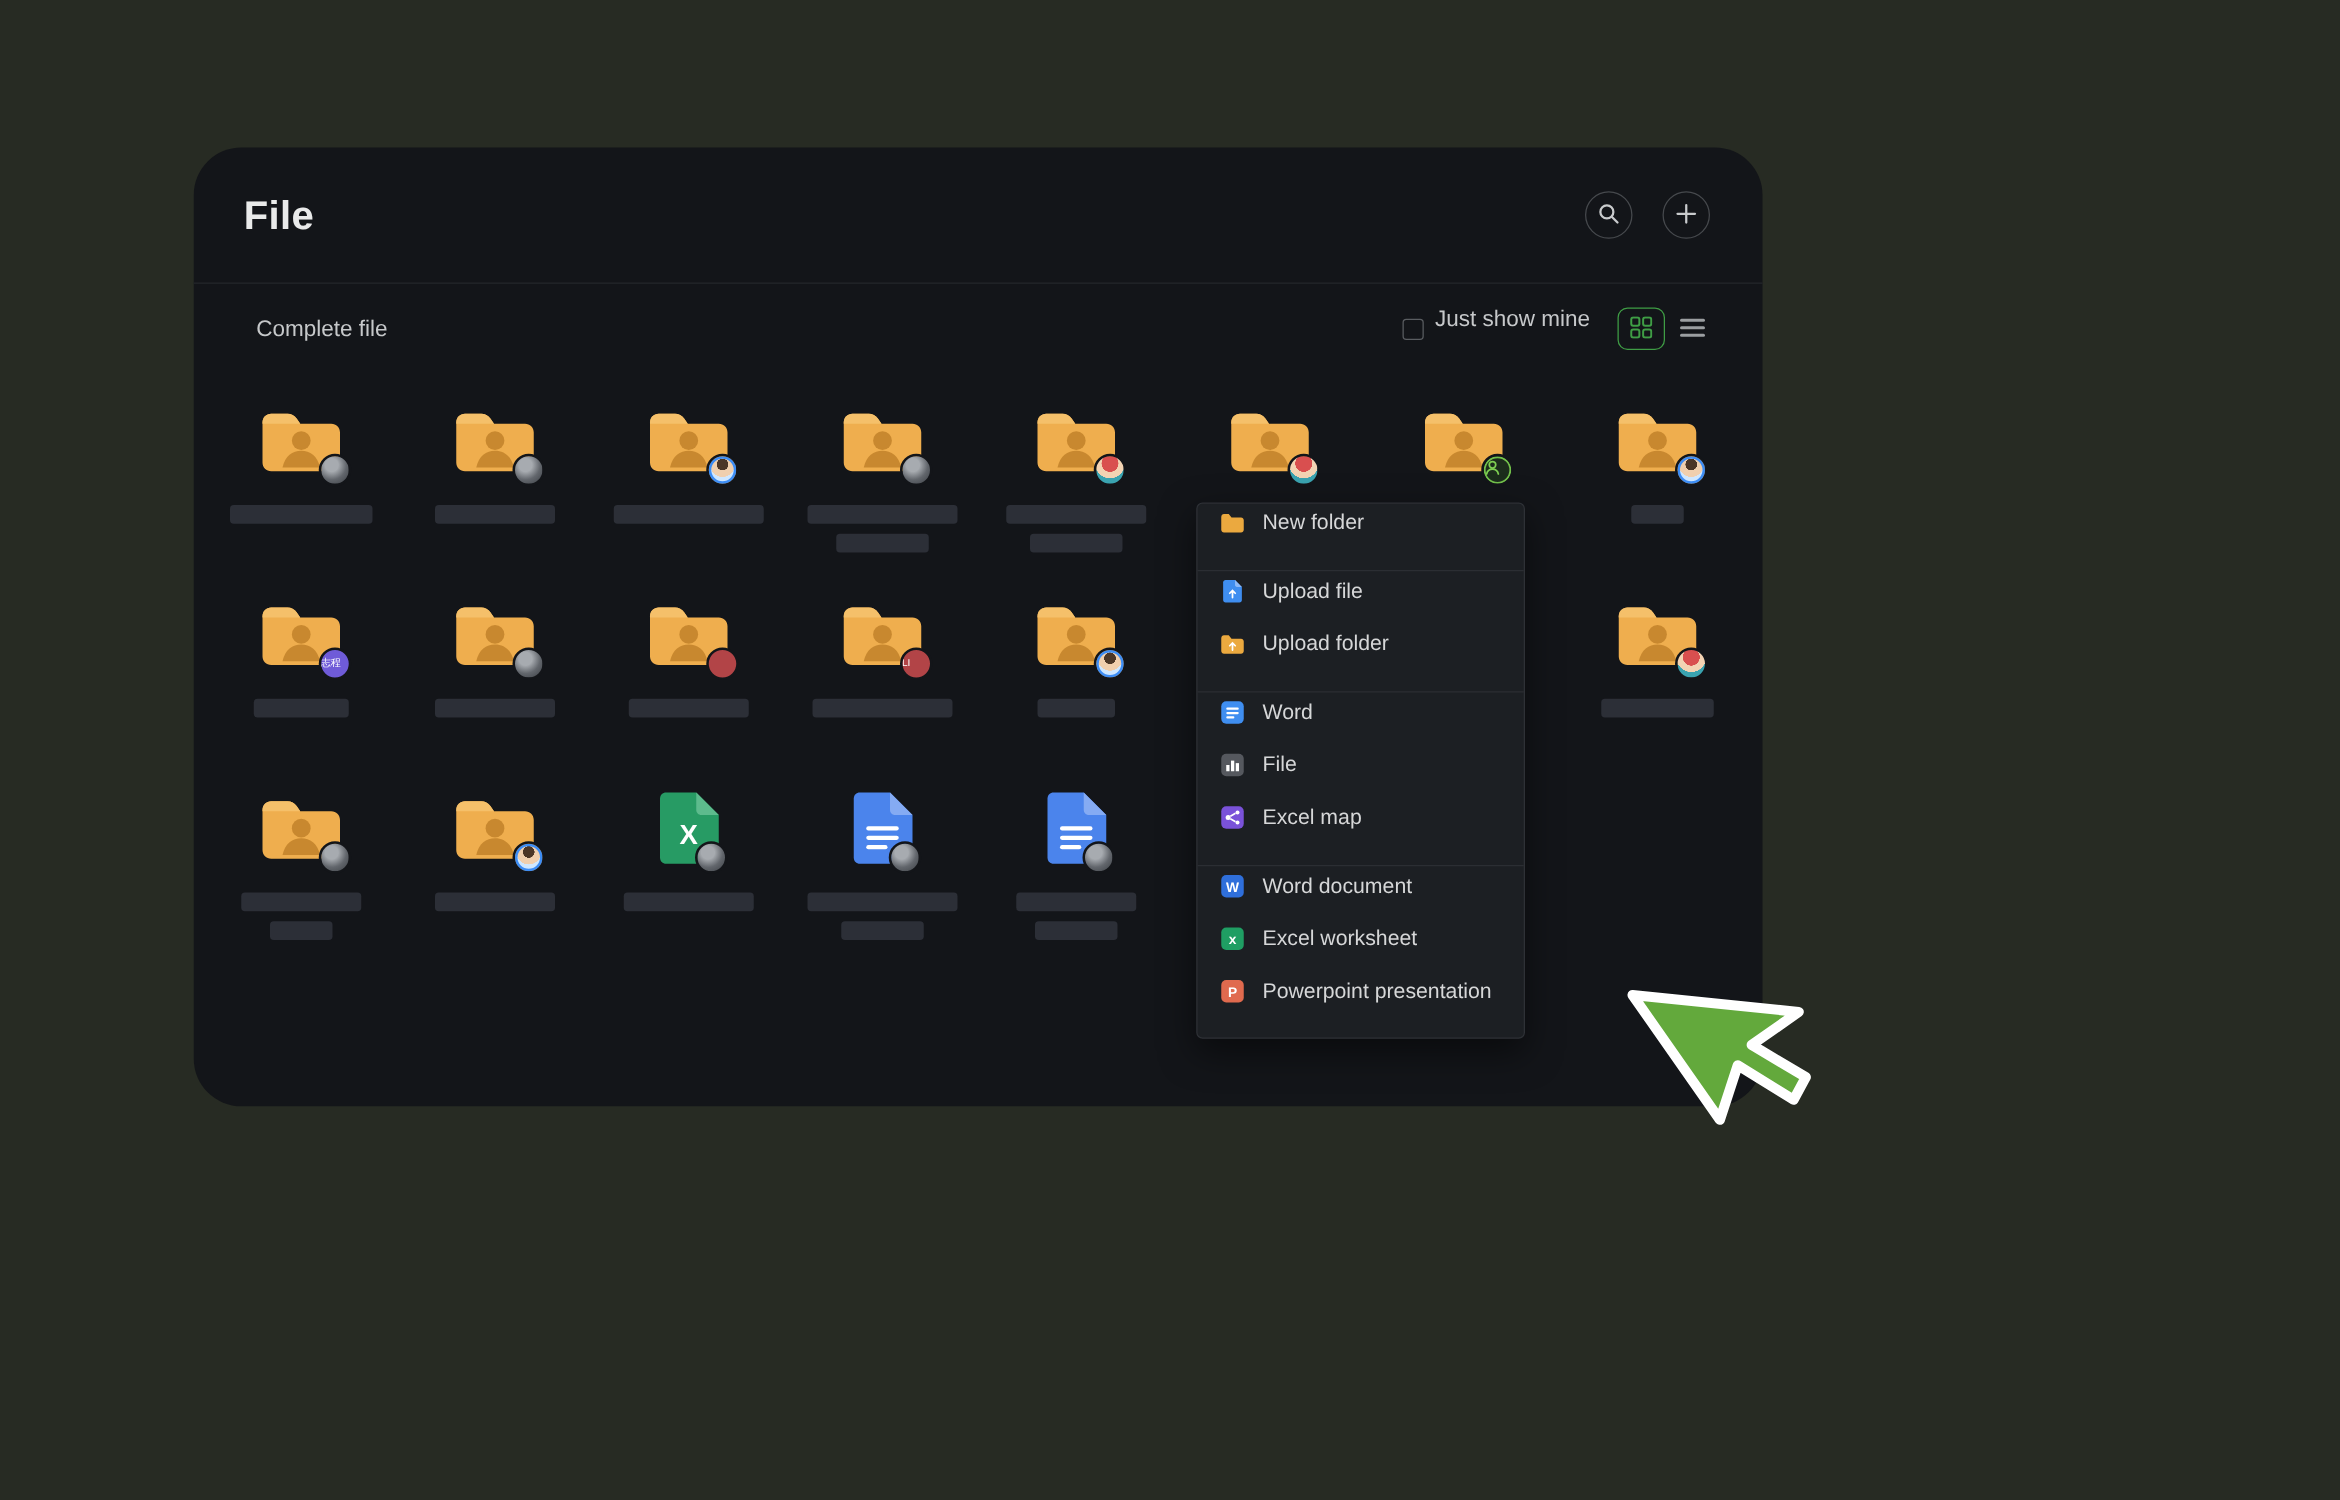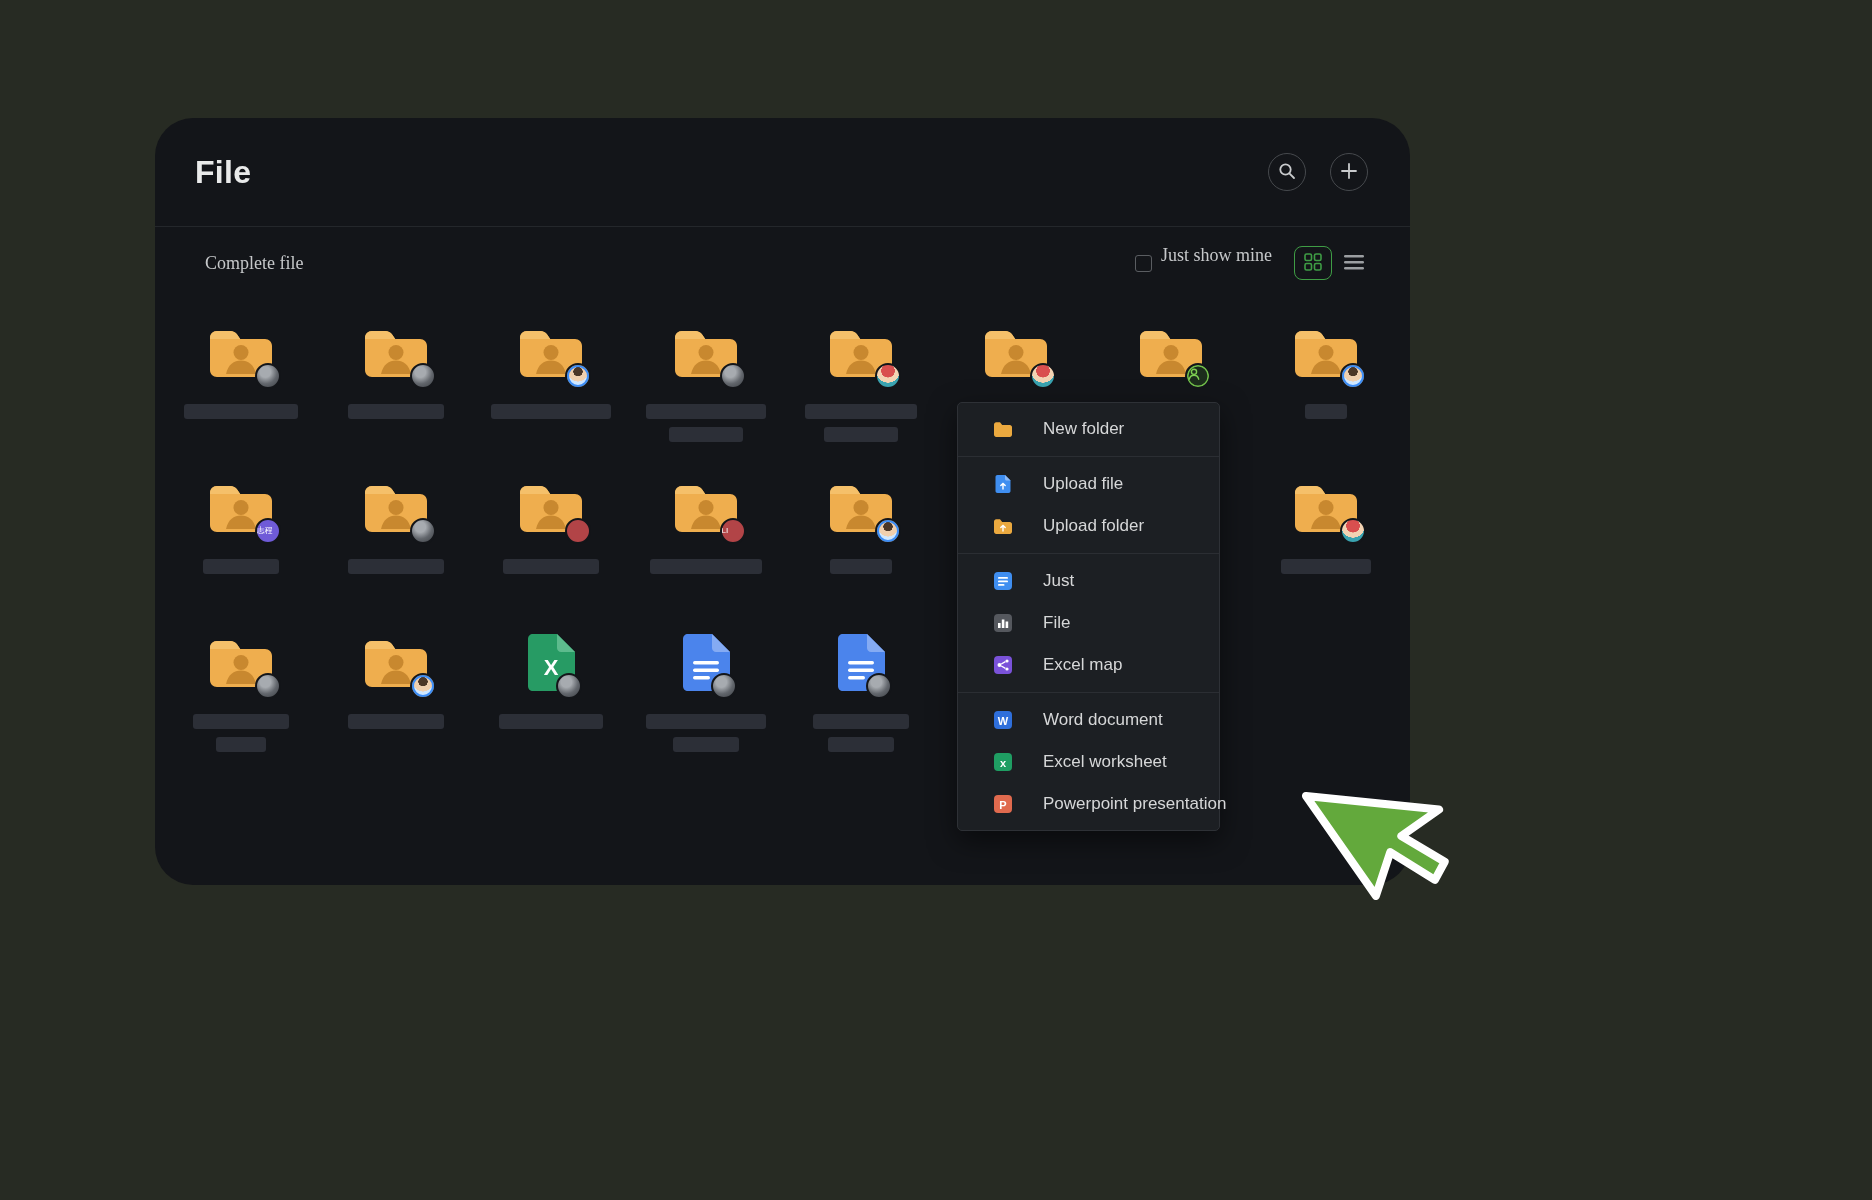--- a/index.html
+++ b/index.html
@@ -19,21 +19,21 @@
   }
   .page-title{font-size:32px;font-weight:700;color:#e9eaea;margin:0;letter-spacing:.3px;}
   .header-actions{display:flex;align-items:center;gap:24px;}
   .circle-btn{
     width:38px;height:38px;border-radius:50%;border:1.5px solid #46494d;background:transparent;
     display:flex;align-items:center;justify-content:center;cursor:pointer;padding:0;
   }
   
   .toolbar{
     height:72px;display:flex;align-items:center;justify-content:space-between;
-    padding:0 46px 0 50px;box-sizing:border-box;font-family:Liberation Serif, serif;
+    padding:0 46px 0 50px;box-sizing:border-box;
   }
   .section-label{font-size:18px;color:#c6c8ca;}
   .toolbar-right{display:flex;align-items:center;}
   .checkbox{
     width:17px;height:17px;border:1.5px solid #5a5d61;border-radius:3px;background:transparent;
     box-sizing:border-box;cursor:pointer;
   }
   .jsm-label{font-size:18px;color:#c6c8ca;margin:0 22px 16px 9px;}
   .view-btn{background:transparent;border:none;padding:0;cursor:pointer;display:flex;align-items:center;justify-content:center;}
   .view-btn.grid-mode{
@@ -63,21 +63,21 @@
   .avatar.share{background:#1c2d1c;box-shadow:inset 0 0 0 1.5px #72c04b;}
   .avatar.purple-text{background:#6f5bd8;}
   .avatar.red-text{background:#b24447;}
   
   .context-menu{
     position:absolute;left:802px;top:284px;width:263px;box-sizing:border-box;
     background:#1c1f23;border:1px solid #2e3136;border-radius:5px;padding:5px 0;
     box-shadow:0 10px 28px rgba(0,0,0,.5);
   }
   .menu-item{
-    height:42px;display:flex;align-items:center;gap:30px;padding:0 35px;cursor:pointer;
+    height:42px;display:flex;gap:14px;padding:0 18px;cursor:pointer;
   }
   .menu-label{font-size:17px;color:#d6d7d8;white-space:nowrap;}
   .menu-icon{width:20px;height:20px;display:flex;align-items:center;justify-content:center;flex:none;}
   .menu-divider{height:1px;background:#2b2e33;margin:6px 0;}
   
   .cursor{
     position:absolute;left:1300px;top:790px;
     transform:rotate(-35deg) scale(1.15);transform-origin:6px 6px;
     pointer-events:none;
   }
@@ -448,21 +448,21 @@
       <div class="menu-divider"></div>
       <div class="menu-item">
         <span class="menu-icon">
           <svg width="20" height="20" viewBox="0 0 20 20">
             <rect x="1" y="1" width="18" height="18" rx="4" fill="#3f8ef0"></rect>
             <rect x="5" y="6" width="10" height="1.8" rx="0.9" fill="#fff"></rect>
             <rect x="5" y="9.5" width="10" height="1.8" rx="0.9" fill="#fff"></rect>
             <rect x="5" y="13" width="6.5" height="1.8" rx="0.9" fill="#fff"></rect>
           </svg>
         </span>
-        <span class="menu-label">Just</span>
+        <span class="menu-label">Word</span>
       </div>
       <div class="menu-item">
         <span class="menu-icon">
           <svg width="20" height="20" viewBox="0 0 20 20">
             <rect x="1" y="1" width="18" height="18" rx="4" fill="#55585e"></rect>
             <rect x="5" y="10" width="2.6" height="5" fill="#fff"></rect>
             <rect x="8.8" y="6.5" width="2.6" height="8.5" fill="#fff"></rect>
             <rect x="12.6" y="8.5" width="2.6" height="6.5" fill="#fff"></rect>
           </svg>
         </span>

